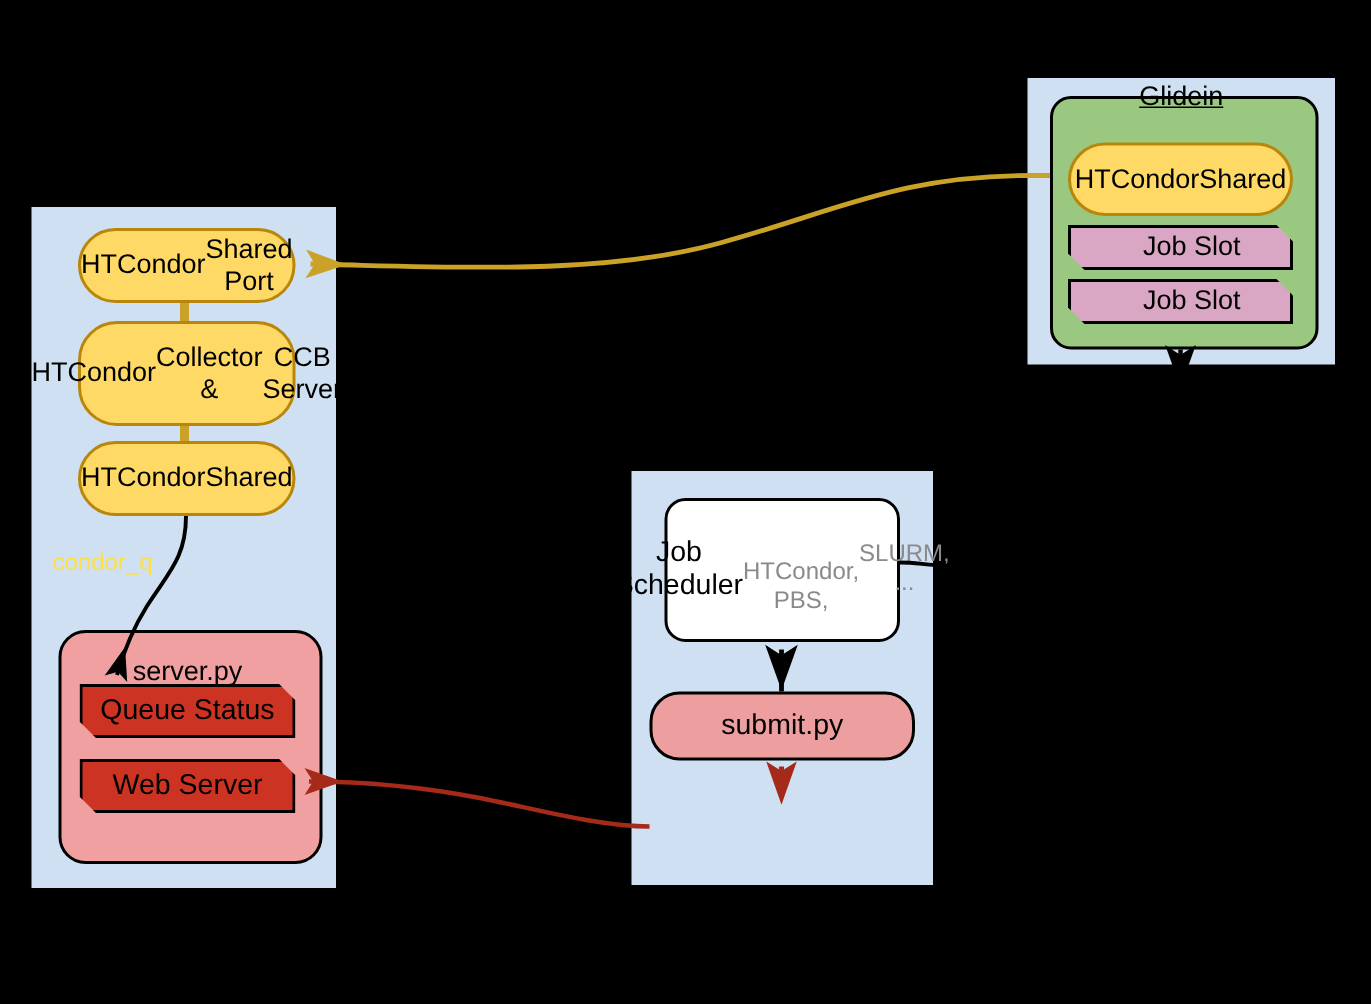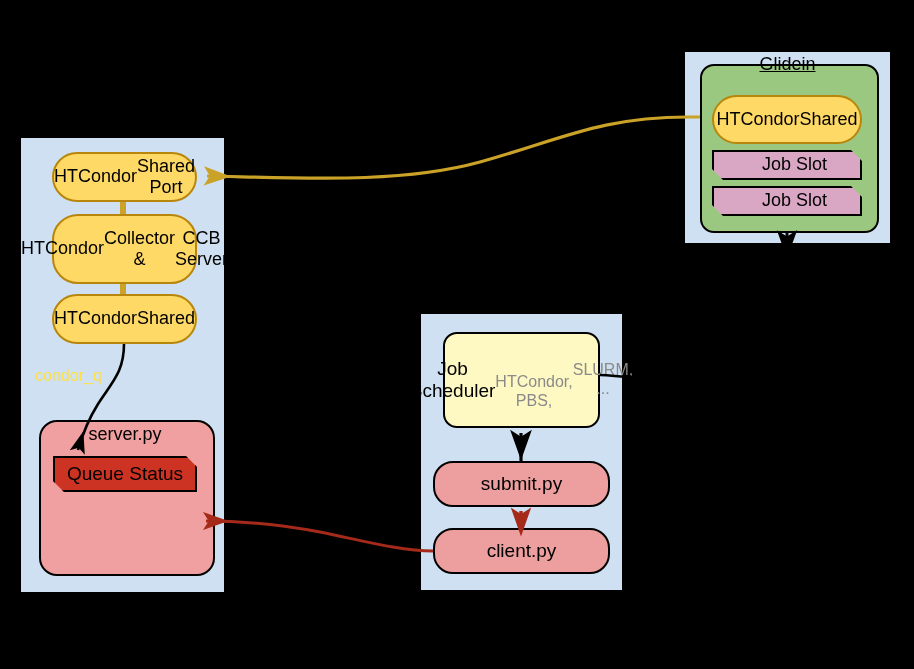--- a/index.html
+++ b/index.html
@@ -42,21 +42,21 @@
     background: #9bc880;
   }
   .group-pink {
     border: 2px solid #000000;
     border-radius: 18px;
     background: #f0a0a0;
   }
   .peach-box {
     border: 2px solid #000000;
     border-radius: 14px;
-    background: #fef9c3;
+    background: #ffffff;
   }
   .pink-box {
     border: 2px solid #000000;
     border-radius: 20px;
     background: #ed9e9e;
   }
   .shear {
     border: 2px solid #000000;
     clip-path: polygon(0 0, calc(100% - 11px) 0, 100% 11px, 100% 100%, 11px 100%, 0 calc(100% - 11px));
   }
@@ -122,40 +122,40 @@
   </div>
 
   <div class="node rounded-pill t-md" style="left:52px; top:294px; width:145px; height:50px;">
     <span>HTCondor</span>
     <span>Shared</span>
   </div>
 
   <div class="label-plain" style="left:35px; top:367px;">condor_q</div>
 
   <div class="group-pink" style="position:absolute; left:39px; top:420px; width:172px; height:152px;"></div>
-  <div class="group-title" style="left:39px; top:424px; width:172px;">server.py</div>
+  <div class="group-title" style="left:39px; top:437px; width:172px;">server.py</div>
 
   <div class="node shear shear-red t-lg" style="left:53px; top:456px; width:144px; height:36px; color:#000;">
     <span>Queue Status</span>
   </div>
 
+  <div class="node shear shear-red t-lg" style="left:53px; top:506px; width:144px; height:36px; color:#000;">
+    <span>Web Server</span>
+  </div>
 
   <div class="node peach-box" style="left:443px; top:332px; width:157px; height:96px;">
     <span class="t-lg">Job Scheduler</span>
     <span class="sub-gray" style="margin-top:24px;">HTCondor, PBS,</span>
     <span class="sub-gray">SLURM, ...</span>
   </div>
 
   <div class="node pink-box t-lg" style="left:433px; top:461px; width:177px; height:46px;">
     <span>submit.py</span>
   </div>
 
-  <div class="node pink-box t-lg" style="left:433px; top:528px; width:177px; height:46px;">
-    <span>client.py</span>
-  </div>
 
   <div class="group-green" style="position:absolute; left:700px; top:64px; width:175px; height:165px;"></div>
   <div class="group-title" style="left:700px; top:54px; width:175px;text-decoration:underline;">Glidein</div>
 
   <div class="node rounded-pill t-md" style="left:712px; top:95px; width:150px; height:49px;">
     <span>HTCondor</span>
     <span>Shared</span>
   </div>
 
   <div class="node shear shear-mauve t-md" style="left:712px; top:150px; width:150px; height:30px;">

